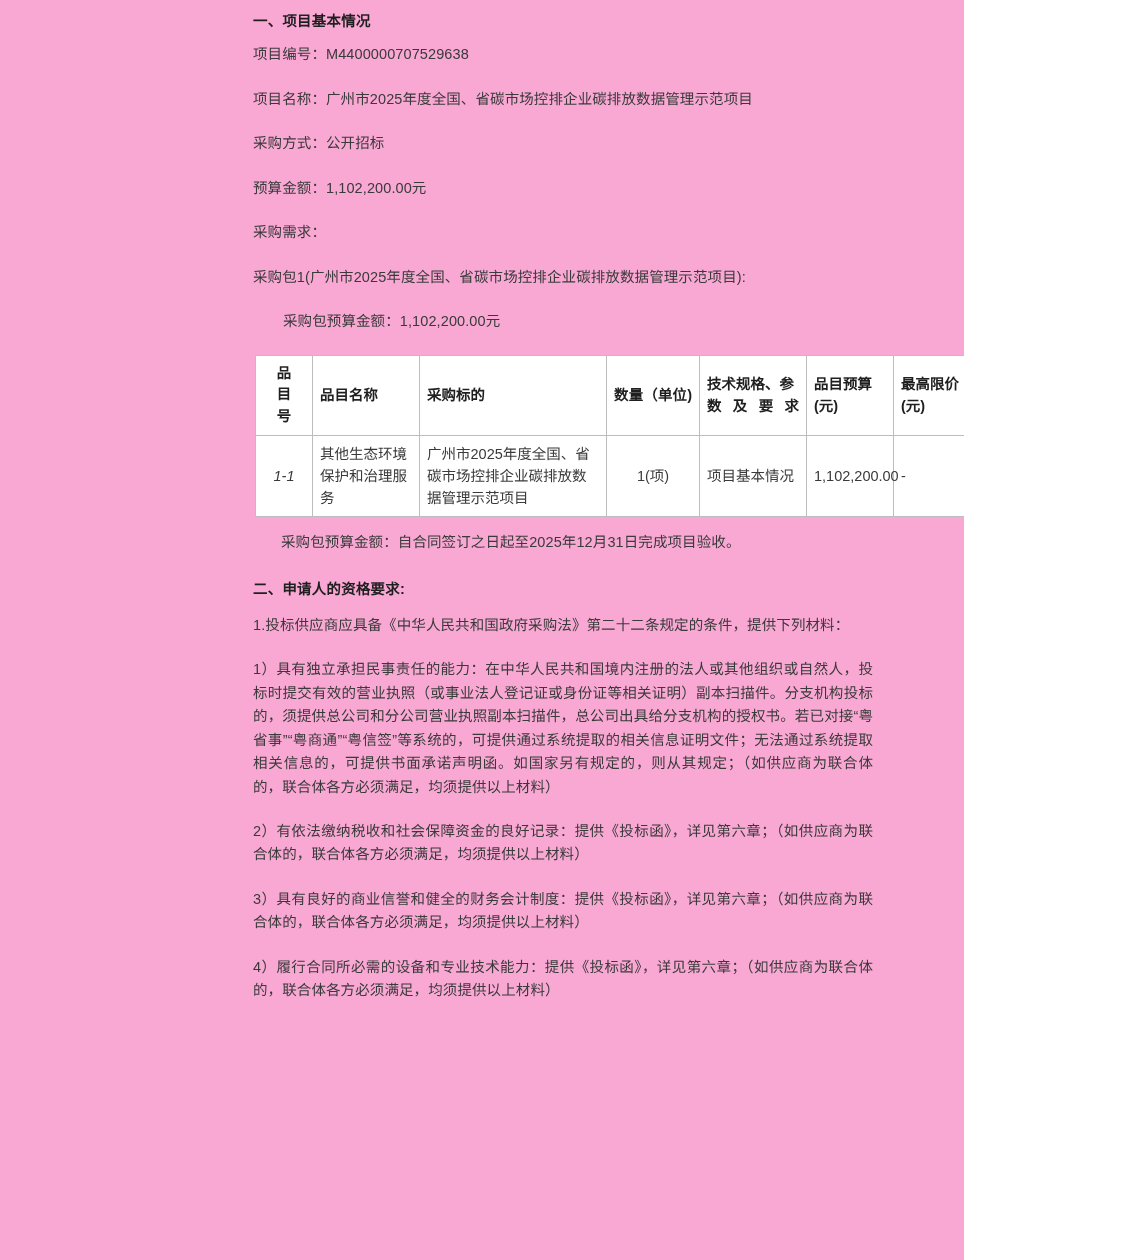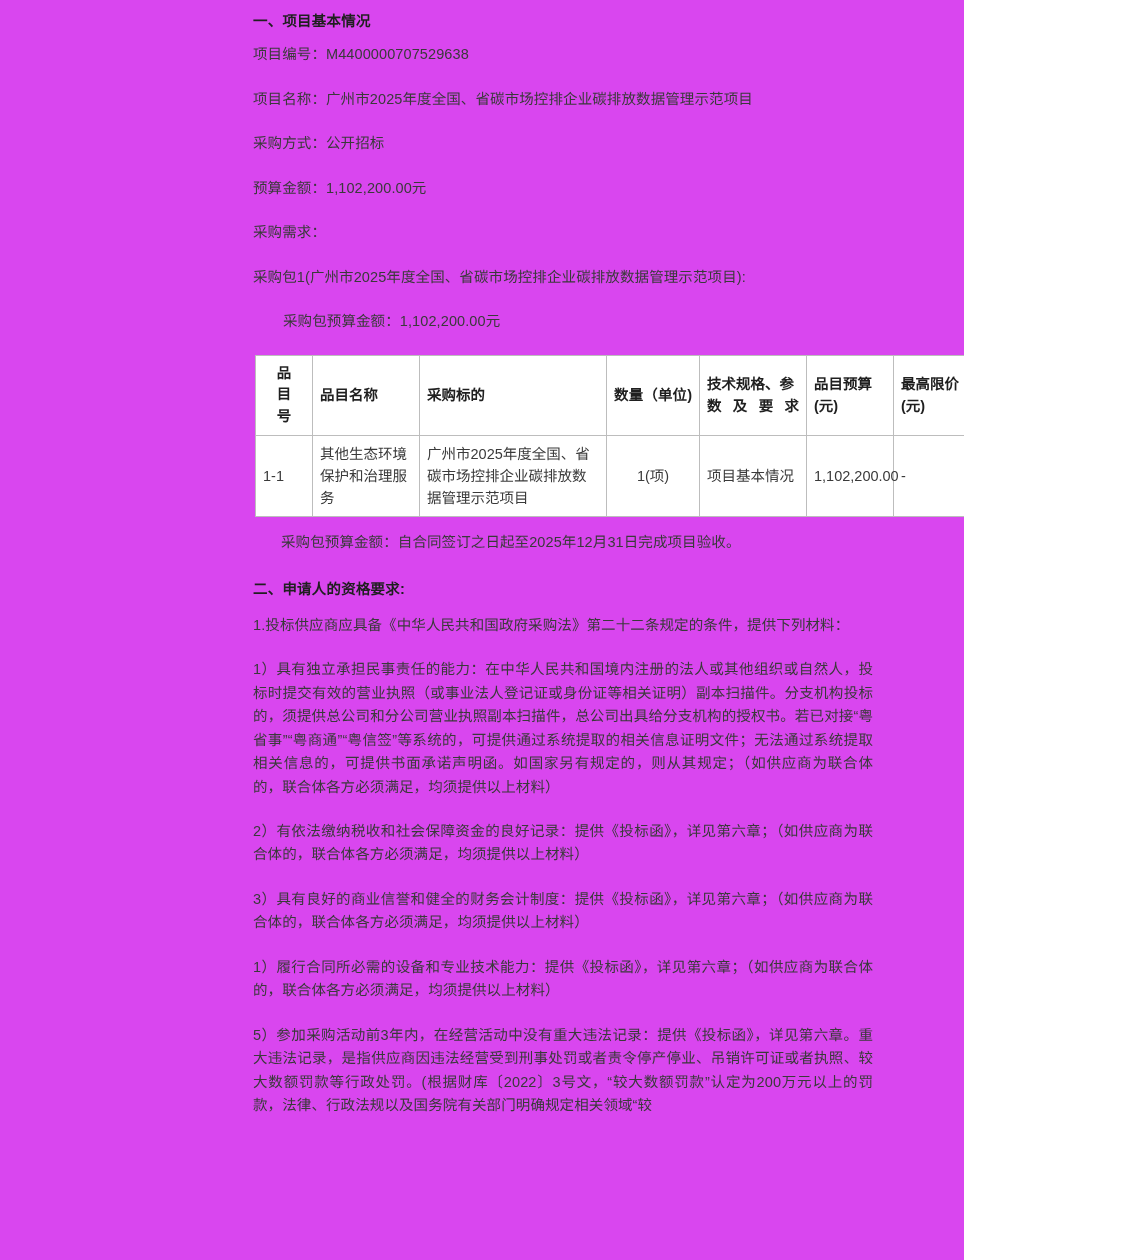--- a/index.html
+++ b/index.html
@@ -13,21 +13,21 @@
     min-height: 1260px;
     font-family: "Liberation Sans", "DejaVu Sans", sans-serif;
     color: #333333;
     -webkit-font-smoothing: antialiased;
   }
   .page {
     position: relative;
     width: 964px;
     min-height: 1260px;
     overflow: hidden;
-    background: #d946ef;
+    background: #f9a8d4;
   }
   .doc {
     position: absolute;
     left: 253px;
     top: 10px;
     width: 620px;
   }
   h3.section-heading {
     font-size: 14.5px;
     font-weight: bold;
@@ -94,21 +94,21 @@
     display: block;
     text-align: center;
     line-height: 1.5;
   }
   th.c-name   { width: 92px; }
   th.c-target { width: 172px; }
   th.c-qty    { width: 78px; text-align: justify; text-align-last: justify; }
   th.c-spec   { width: 92px; text-align: justify; text-align-last: justify; }
   th.c-budget { width: 72px; }
   th.c-cap    { width: 62px; }
-  td.d-id     { text-align: left; }
+  td.d-id     { text-align: center; font-style: italic; }
   td.d-qty    { text-align: center; }
   td.d-cap    { text-align: left; }
 </style>
 </head>
 <body>
 
 <div class="page">
   <div class="doc">
 
     <h3 class="section-heading">一、项目基本情况</h3>
@@ -160,17 +160,16 @@
 
 
     <p class="para indent-sm">采购包预算金额：自合同签订之日起至2025年12月31日完成项目验收。</p>
 
     <h3 class="section-heading second">二、申请人的资格要求:</h3>
 
     <p class="para">1.投标供应商应具备《中华人民共和国政府采购法》第二十二条规定的条件，提供下列材料：</p>
     <p class="para">1）具有独立承担民事责任的能力：在中华人民共和国境内注册的法人或其他组织或自然人，投标时提交有效的营业执照（或事业法人登记证或身份证等相关证明）副本扫描件。分支机构投标的，须提供总公司和分公司营业执照副本扫描件，总公司出具给分支机构的授权书。若已对接“粤省事”“粤商通”“粤信签”等系统的，可提供通过系统提取的相关信息证明文件；无法通过系统提取相关信息的，可提供书面承诺声明函。如国家另有规定的，则从其规定；（如供应商为联合体的，联合体各方必须满足，均须提供以上材料）</p>
     <p class="para">2）有依法缴纳税收和社会保障资金的良好记录：提供《投标函》，详见第六章；（如供应商为联合体的，联合体各方必须满足，均须提供以上材料）</p>
     <p class="para">3）具有良好的商业信誉和健全的财务会计制度：提供《投标函》，详见第六章；（如供应商为联合体的，联合体各方必须满足，均须提供以上材料）</p>
-    <p class="para">1）履行合同所必需的设备和专业技术能力：提供《投标函》，详见第六章；（如供应商为联合体的，联合体各方必须满足，均须提供以上材料）</p>
-    <p class="para nomargin">5）参加采购活动前3年内，在经营活动中没有重大违法记录：提供《投标函》，详见第六章。重大违法记录，是指供应商因违法经营受到刑事处罚或者责令停产停业、吊销许可证或者执照、较大数额罚款等行政处罚。(根据财库〔2022〕3号文，“较大数额罚款”认定为200万元以上的罚款，法律、行政法规以及国务院有关部门明确规定相关领域“较</p>
+    <p class="para">4）履行合同所必需的设备和专业技术能力：提供《投标函》，详见第六章；（如供应商为联合体的，联合体各方必须满足，均须提供以上材料）</p>
 
   </div>
 </div>
 
 </body></html>

